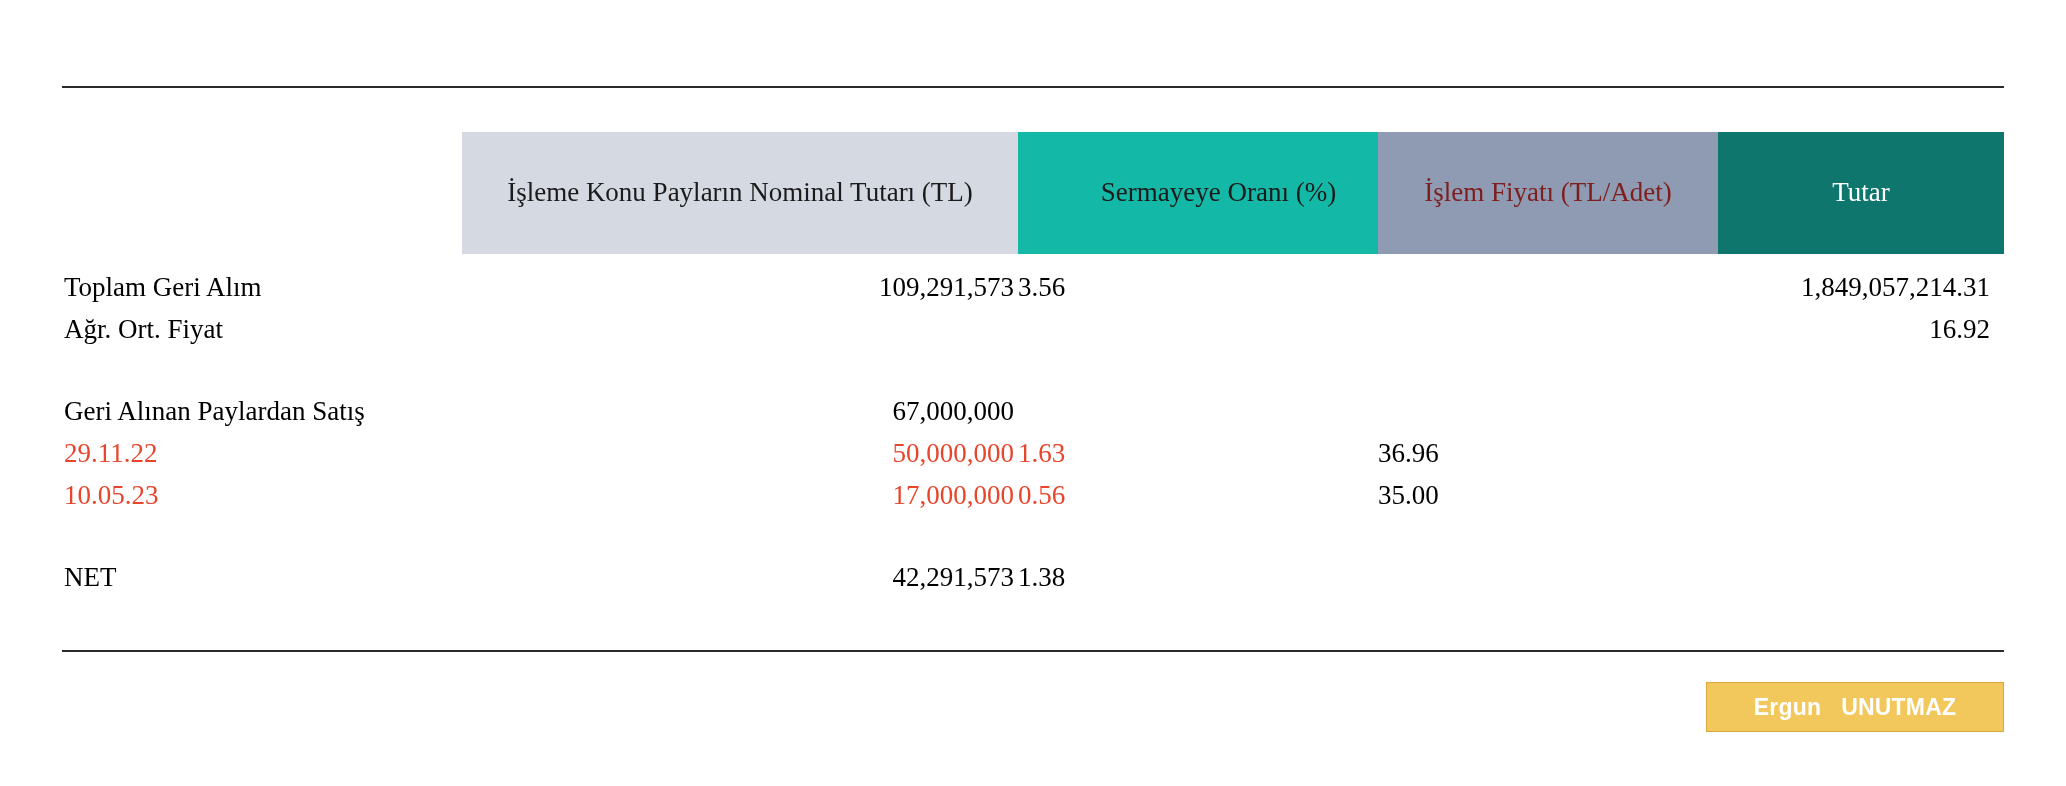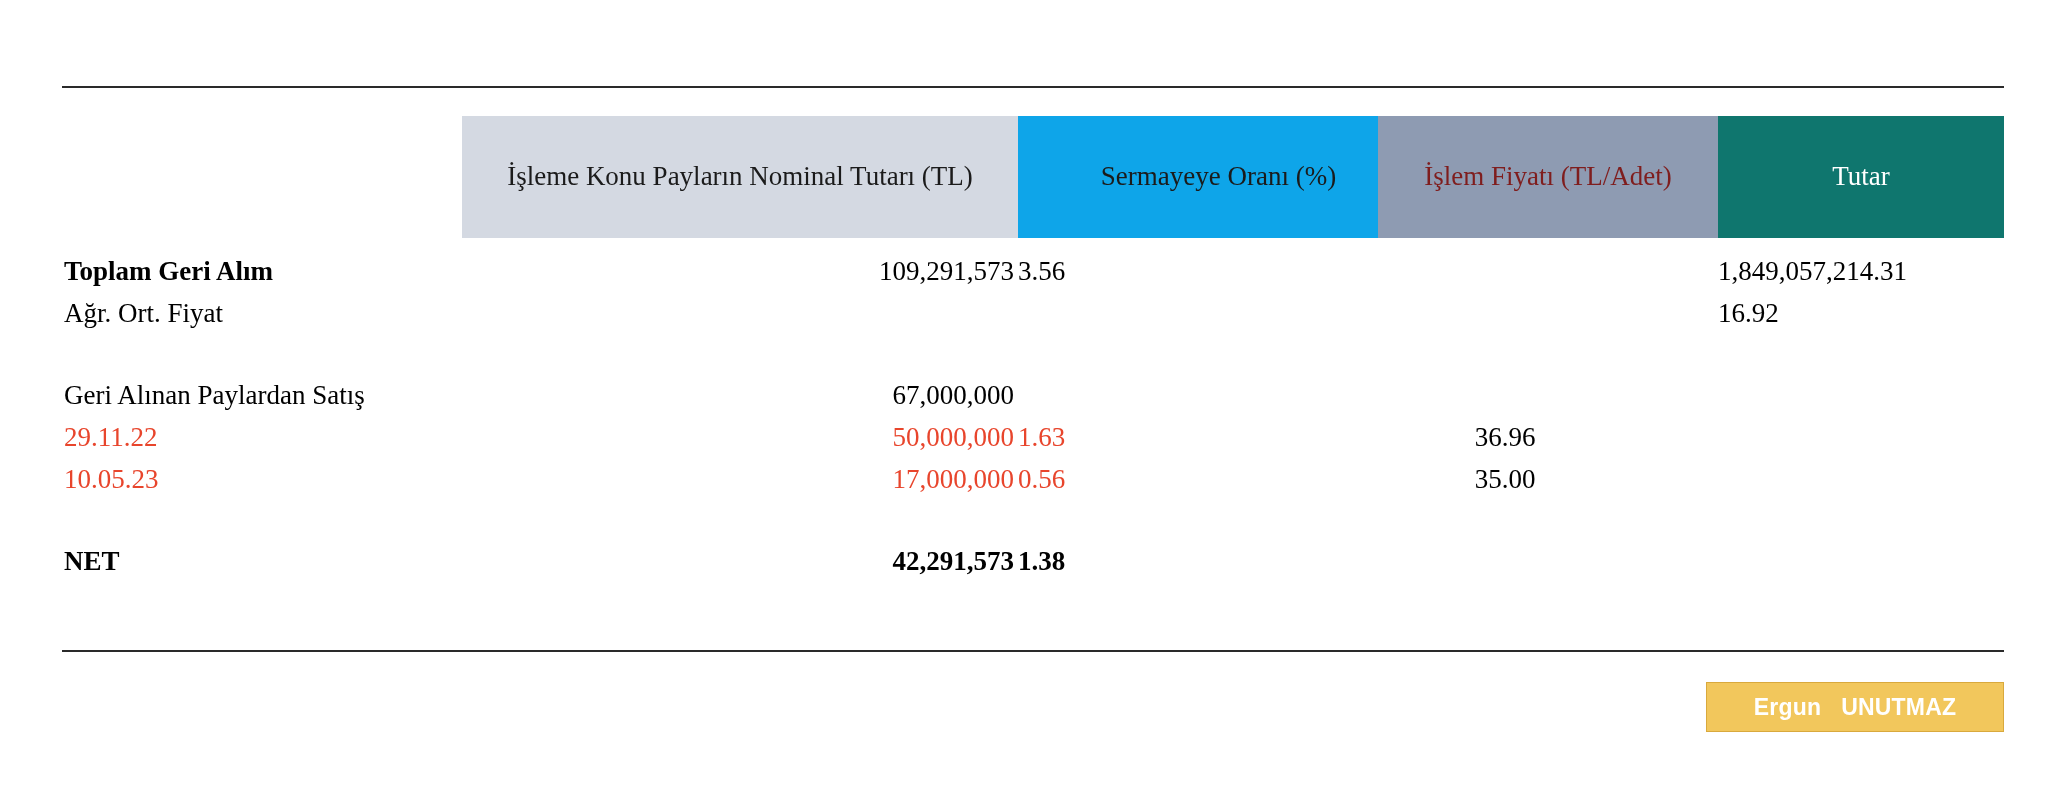--- a/index.html
+++ b/index.html
@@ -26,21 +26,21 @@
     width: 1942px;
     height: 0;
     border-top: 2px solid #2a2a2a;
   }
   .rule-top { top: 86px; }
   .rule-bottom { top: 650px; }
 
   table.main {
     position: absolute;
     left: 62px;
-    top: 116px;
+    top: 132px;
     width: 1942px;
     border-collapse: collapse;
     table-layout: fixed;
   }
   table.main col.c0 { width: 400px; }
   table.main col.c1 { width: 556px; }
   table.main col.c2 { width: 360px; }
   table.main col.c3 { width: 340px; }
   table.main col.c4 { width: 286px; }
 
@@ -48,39 +48,39 @@
     font-weight: normal;
     font-size: 27px;
     padding: 0;
     height: 122px;
     vertical-align: middle;
     text-align: center;
     line-height: 1.25;
   }
   th.h-blank { background: transparent; }
   th.h1 { background: #d4d9e2; color: #1b1b1b; }
-  th.h2 { background: #0ea5e9; color: #1b1b1b; padding-left: 41px; }
+  th.h2 { background: #14b8a6; color: #1b1b1b; padding-left: 41px; }
   th.h3 { background: #8e9bb2; color: #7f1d1d; }
   th.h4 { background: #0f766e; color: #ffffff; }
 
   tbody td {
     font-size: 27px;
     padding: 0;
     height: 42px;
     vertical-align: middle;
     line-height: 1.2;
   }
   td.label { text-align: left; padding-left: 2px; }
   td.num { text-align: right; padding-right: 4px; }
   td.num-c2 { text-align: left; padding-right: 92px; }
-  td.num-c3 { text-align: center; padding-right: 86px; }
-  td.num-c4 { text-align: left; padding-right: 14px; }
+  td.num-c3 { text-align: left; padding-right: 86px; }
+  td.num-c4 { text-align: right; padding-right: 14px; }
 
   tr.spacer td { height: 40px; }
-  .bold { font-weight: bold; }
+  .bold { font-weight: normal; }
   .red { color: #e8452c; }
 
   tr.row-total td { padding-top: 12px; }
 
   .signature {
     position: absolute;
     left: 1706px;
     top: 682px;
     width: 298px;
     height: 50px;

